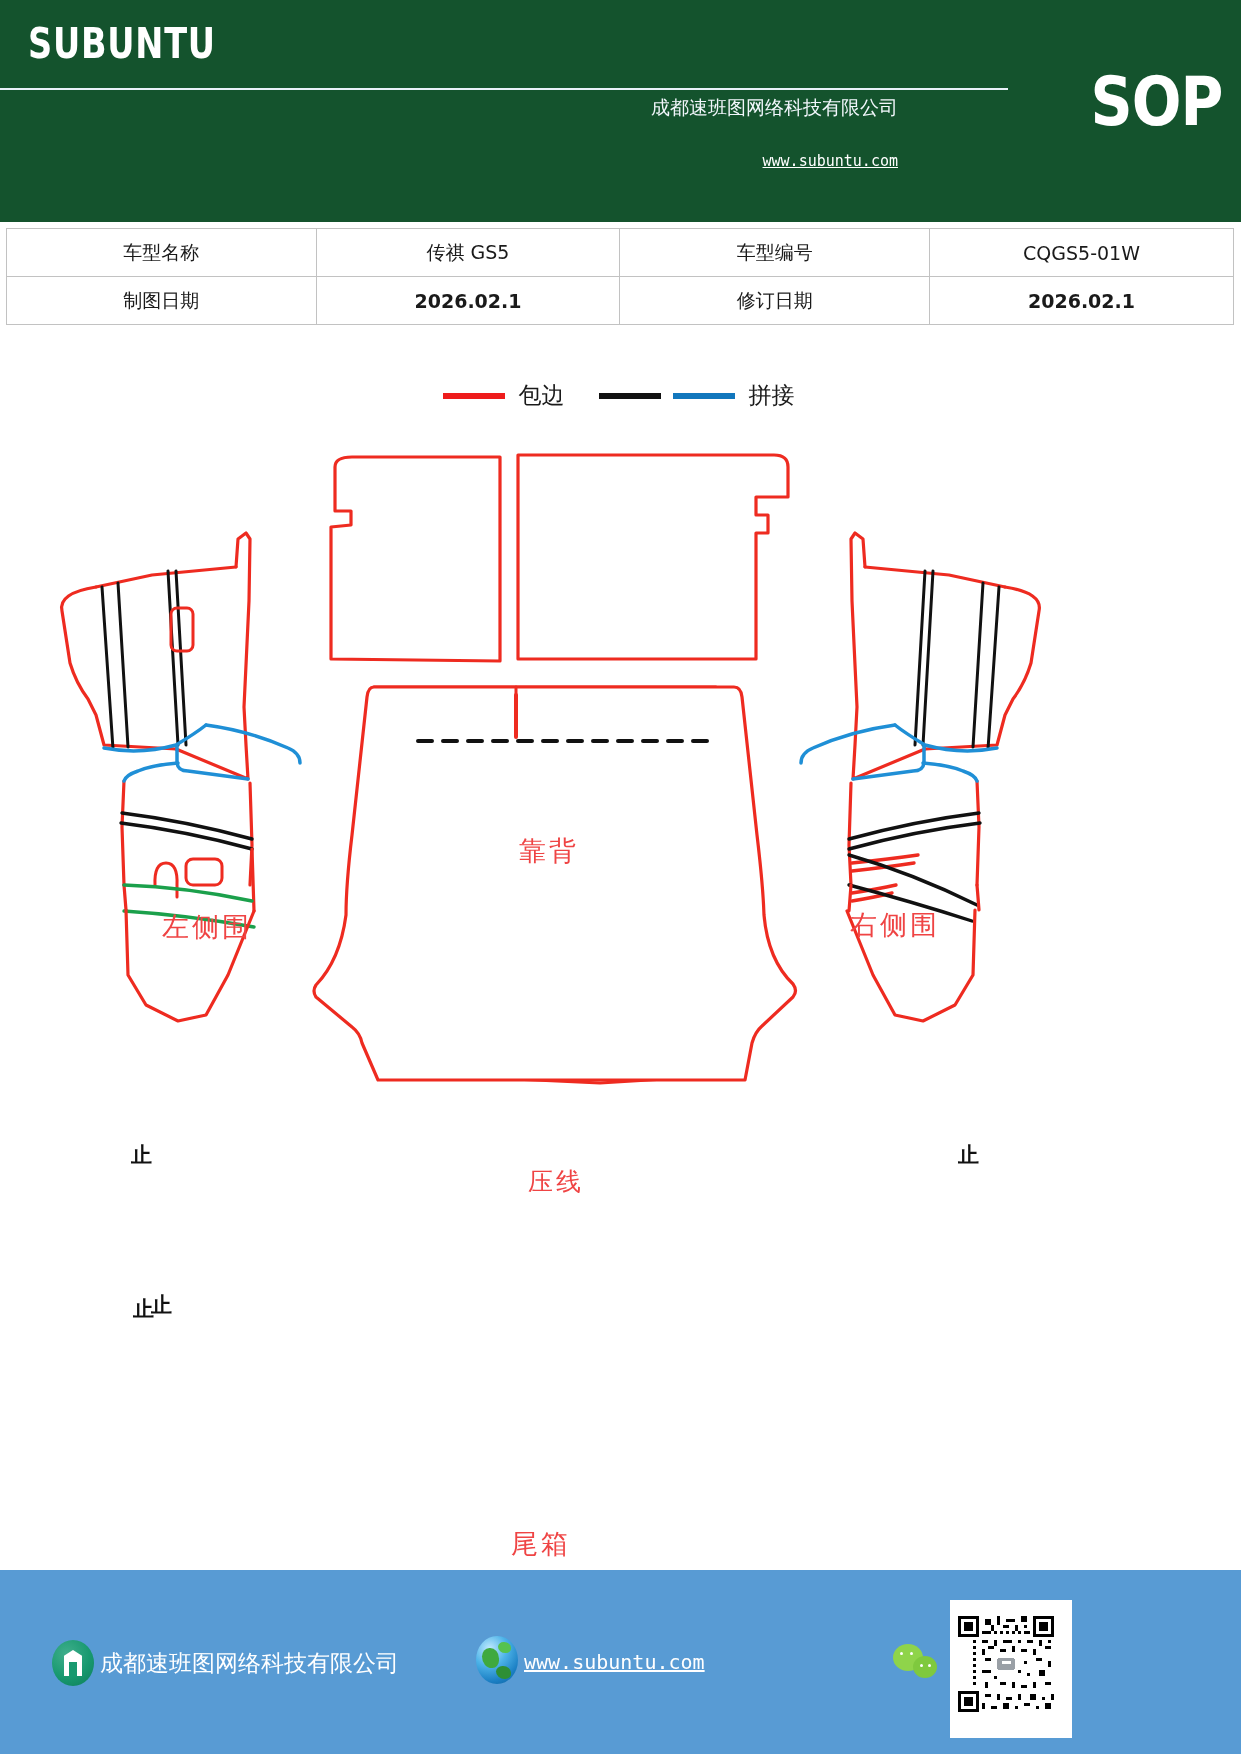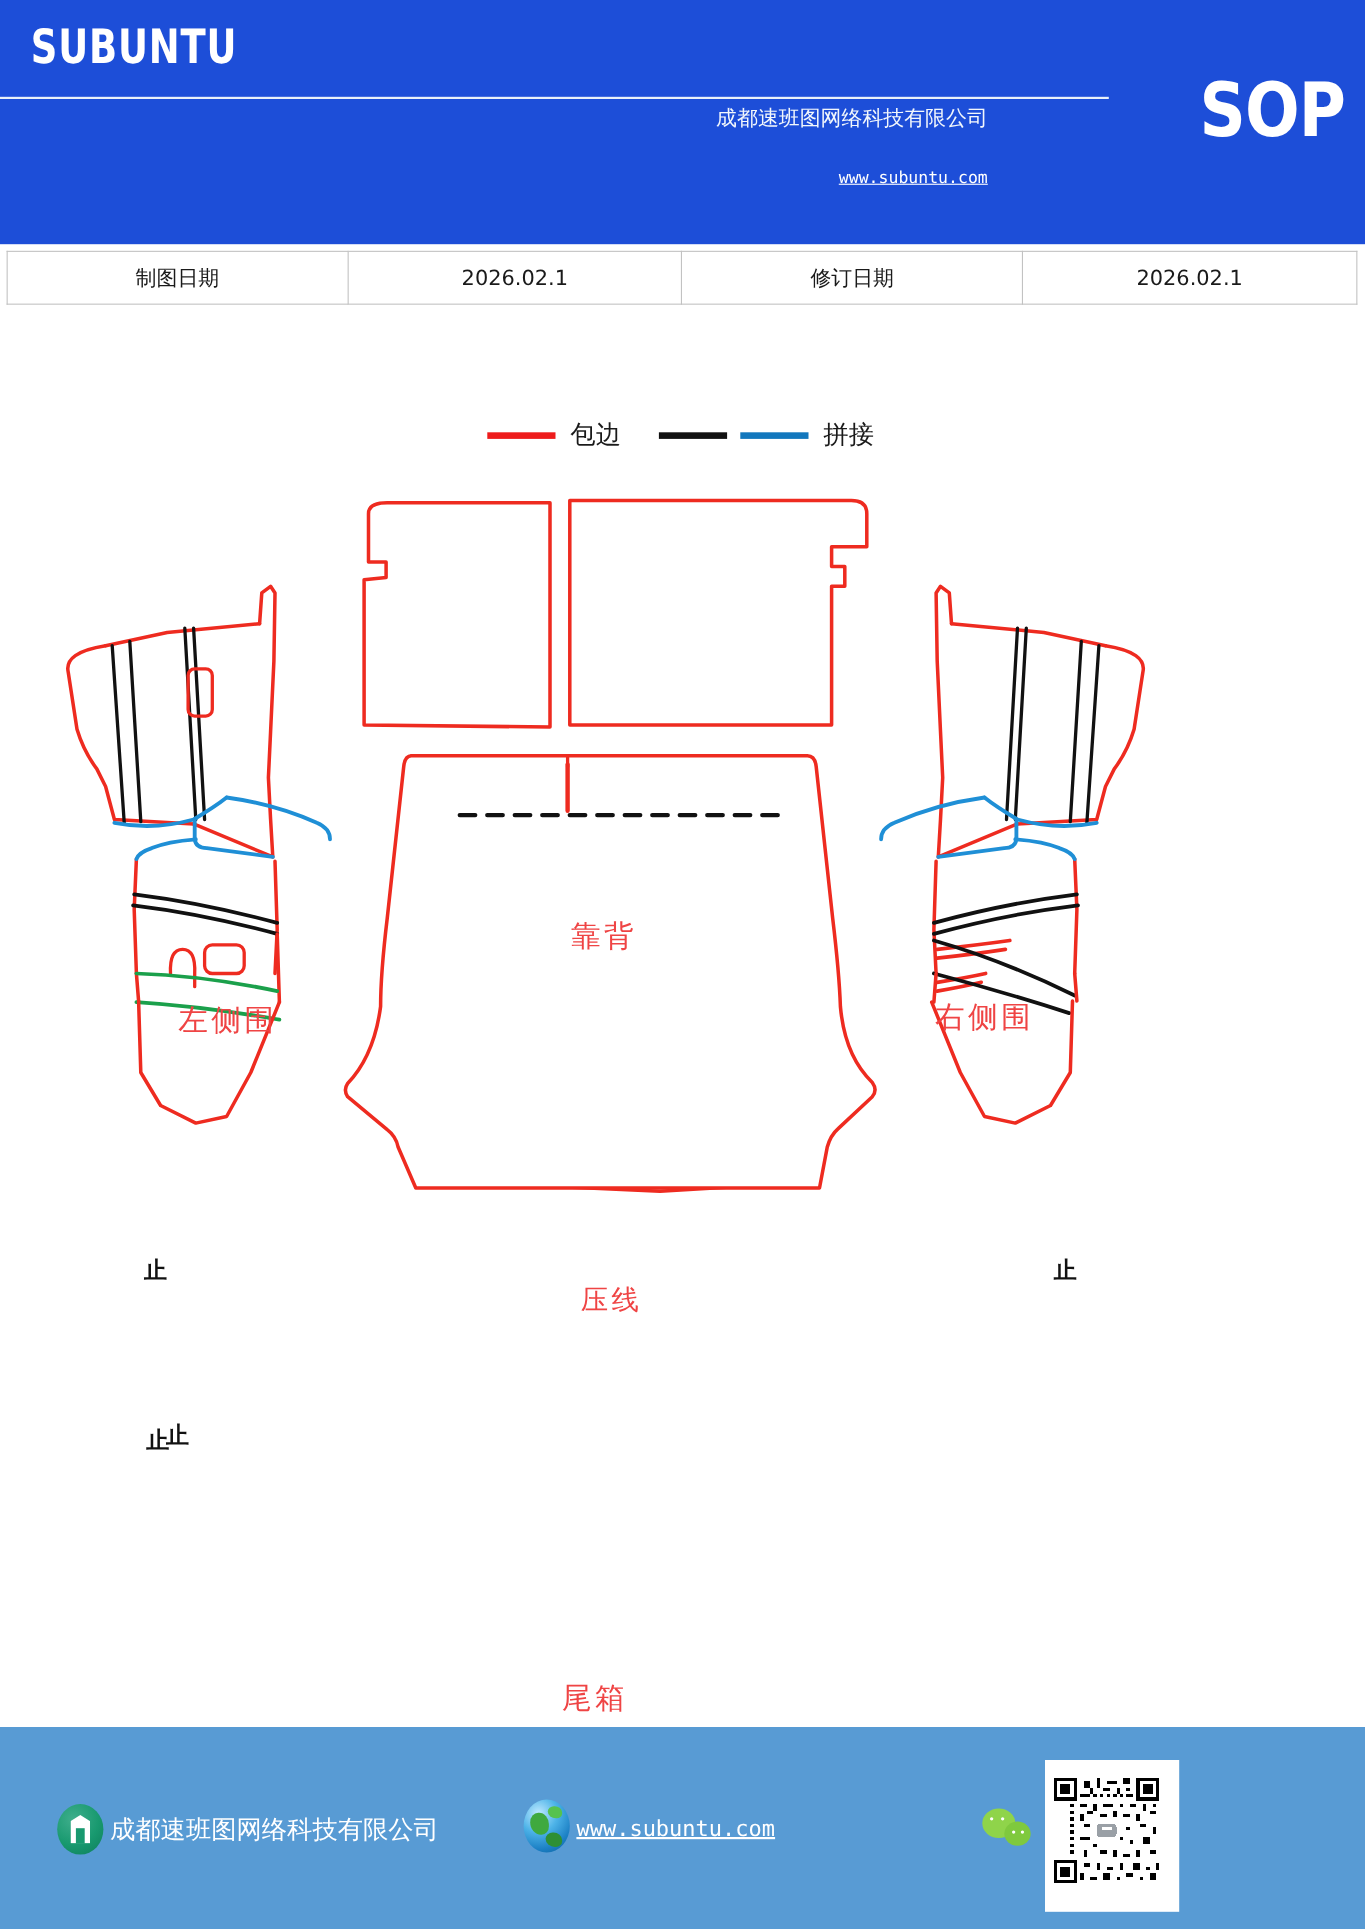--- a/index.html
+++ b/index.html
@@ -15,21 +15,21 @@
     font-family: "Liberation Sans", "DejaVu Sans", sans-serif;
     overflow: hidden;
   }
 
   
   .header {
     position: absolute;
     left: 0; top: 0;
     width: 1241px;
     height: 222px;
-    background: #1d4ed8;
+    background: #14532d;
   }
   .brand-logo {
     position: absolute;
     left: 28px; top: 18px;
     font-family: "DejaVu Sans", sans-serif;
     font-weight: bold;
     font-size: 43px;
     letter-spacing: 1px;
     color: #ffffff;
     transform: scaleX(0.78);
@@ -104,21 +104,21 @@
     height: 45px;
     text-align: center;
     vertical-align: middle;
     font-family: "DejaVu Sans", sans-serif;
     font-size: 19px;
     color: #1a1a1a;
     background: #ffffff;
   }
   .info-table td.k { width: 275px; }
   .info-table td.v { width: 270px; }
-  .info-table td.v.bold { font-weight: normal; }
+  .info-table td.v.bold { font-weight: bold; }
 
   
   .legend {
     position: absolute;
     left: 0; top: 380px;
     width: 1241px;
     display: flex;
     justify-content: center;
     align-items: center;
     gap: 0px;
@@ -269,20 +269,26 @@
 <div class="header">
   <div class="brand-logo">SUBUNTU</div>
   <div class="header-rule"></div>
   <div class="sop-badge">SOP</div>
   <div class="company-name-head">成都速班图网络科技有限公司</div>
   <div class="head-url">www.subuntu.com</div>
 </div>
 
 <table class="info-table">
   <tbody>
+    <tr>
+      <td class="k">车型名称</td>
+      <td class="v">传祺 GS5</td>
+      <td class="k">车型编号</td>
+      <td class="v">CQGS5-01W</td>
+    </tr>
     <tr>
       <td class="k">制图日期</td>
       <td class="v bold">2026.02.1</td>
       <td class="k">修订日期</td>
       <td class="v bold">2026.02.1</td>
     </tr>
   </tbody>
 </table>
 
 <div class="legend">

